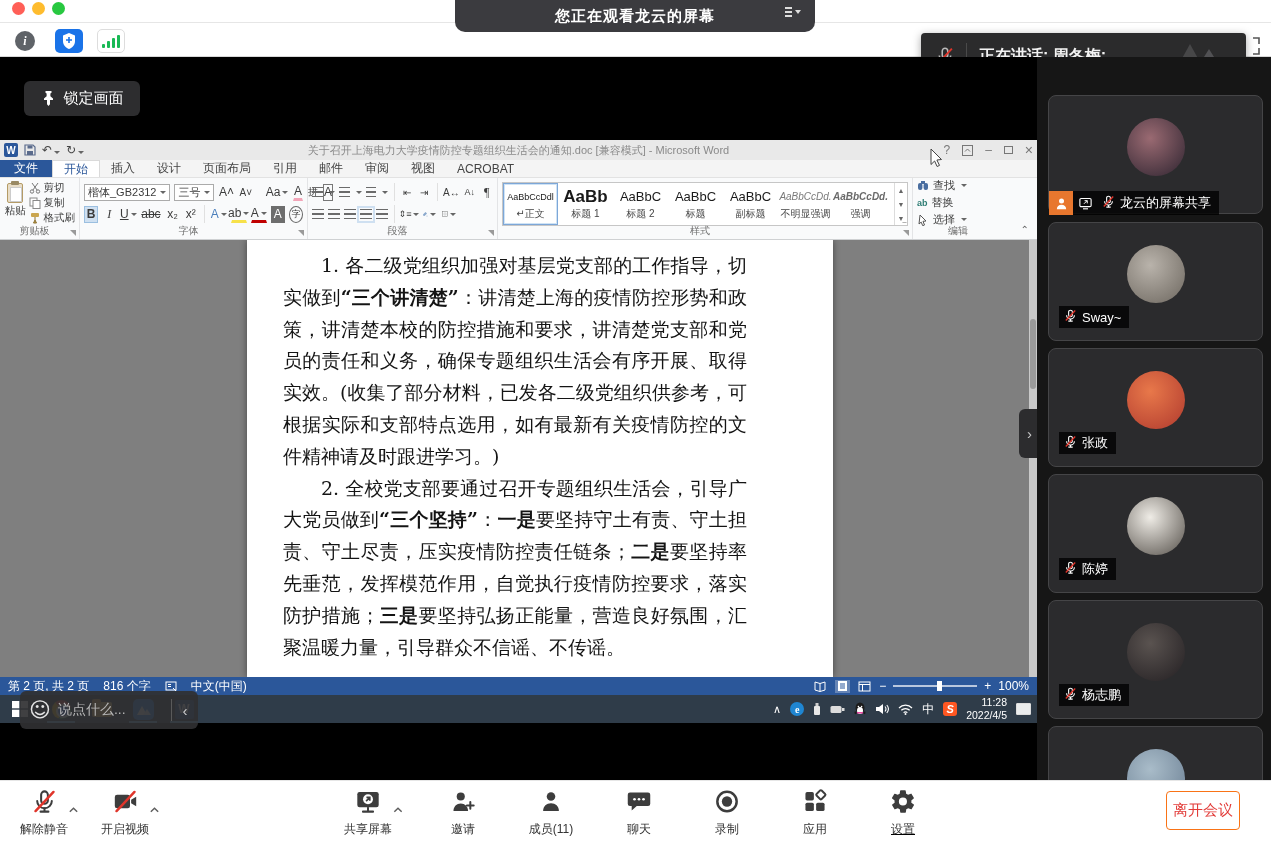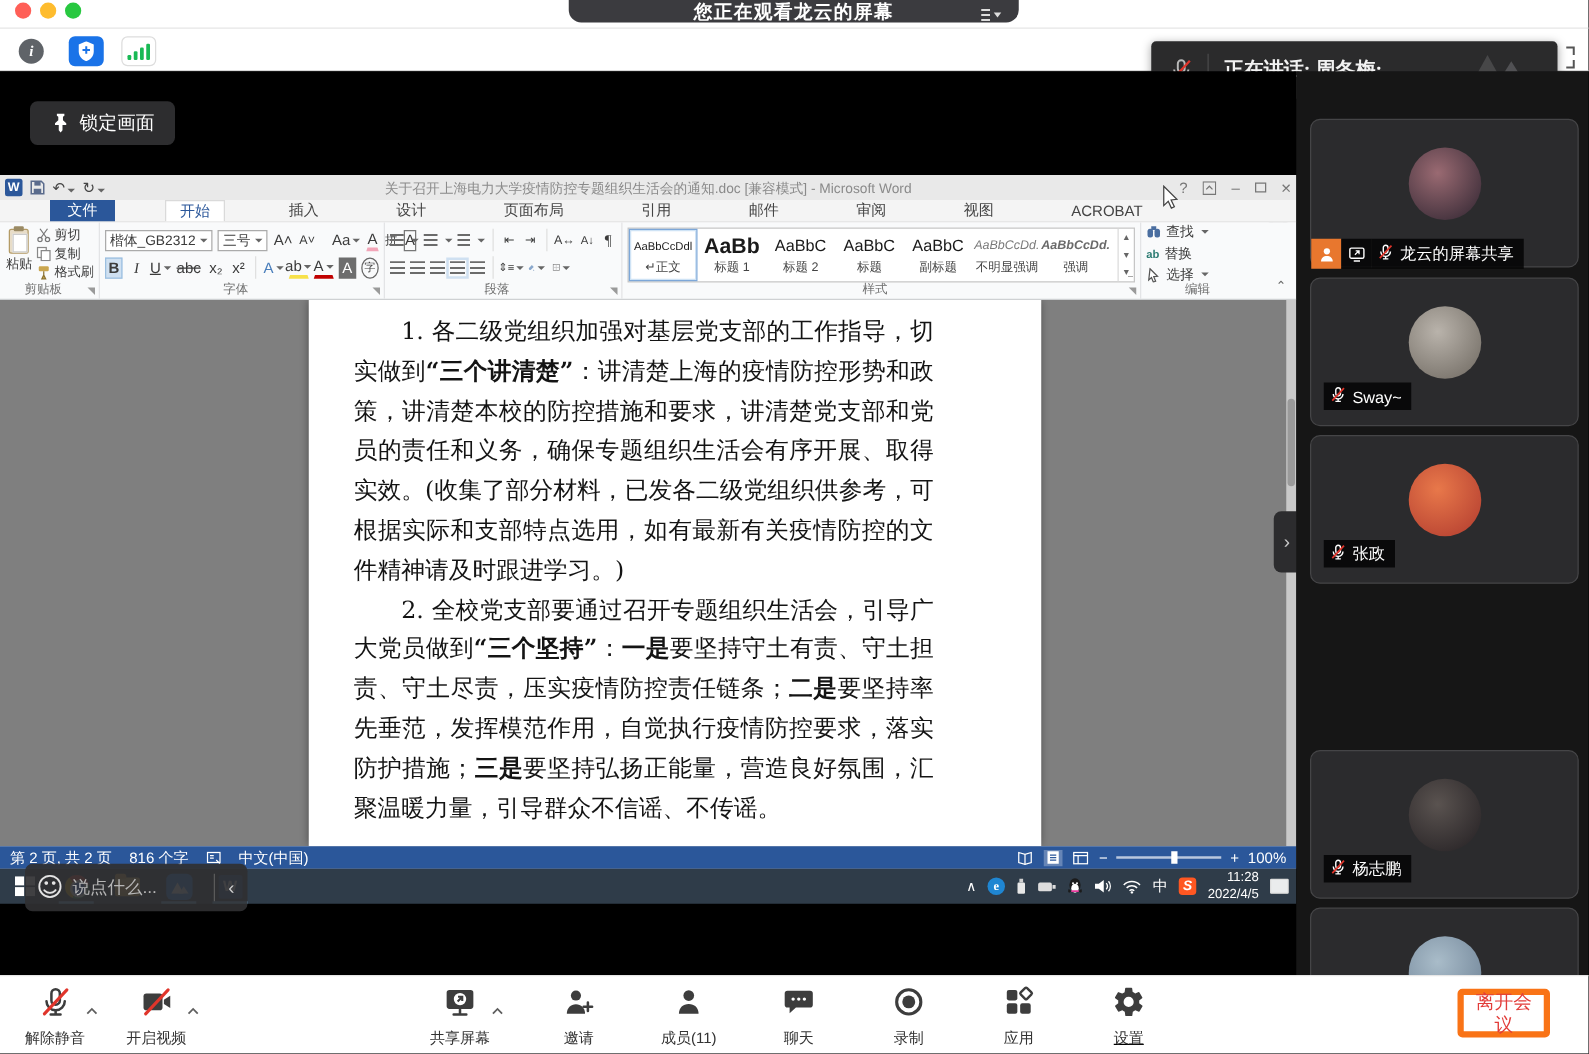--- a/index.html
+++ b/index.html
@@ -15,31 +15,31 @@
   .macbtn{position:absolute;top:29px;height:24px;display:flex;align-items:center;justify-content:center;border-radius:5px;}
   .b-info{left:12px;width:26px;background:#fff;}
   .b-info .dot{width:20px;height:20px;border-radius:50%;background:#5f6368;color:#fff;font-size:12px;font-weight:bold;
                display:flex;align-items:center;justify-content:center;font-family:"Liberation Serif",serif;font-style:italic;}
   .b-shield{left:55px;width:28px;background:#1a73e8;}
   .b-net{left:97px;width:28px;background:#fff;border:1px solid #ddd;}
   .nbars{display:flex;align-items:flex-end;gap:2px;}
   .nbars i{display:block;width:3px;background:#19b955;border-radius:1px;}
 
   
-  .banner{position:absolute;left:455px;top:0;width:360px;height:18px;background:#3b3b3f;border-radius:0 0 10px 10px;
+  .banner{position:absolute;left:455px;top:0;width:360px;height:32px;background:#3b3b3f;border-radius:0 0 10px 10px;
           display:flex;align-items:center;justify-content:center;color:#fff;font-size:15px;font-weight:bold;letter-spacing:1px;}
   .banner .menu{position:absolute;right:14px;top:6px;width:16px;height:11px;display:flex;align-items:center;gap:3px;}
   .menu .lines{width:12px;height:10px;background:repeating-linear-gradient(to bottom,#ddd 0 1.6px,transparent 1.6px 4.2px);}
   .menu .car{width:0;height:0;border-left:3.5px solid transparent;border-right:3.5px solid transparent;border-top:4px solid #ddd;}
 
   
   .toast{position:absolute;left:921px;top:33px;width:325px;height:46px;background:#2b2b2c;border-radius:4px;
          display:flex;align-items:center;box-shadow:0 2px 8px rgba(0,0,0,.35);}
   .toast .sep{width:1px;height:26px;background:#4a4a4a;margin:0 12px 0 10px;}
-  .toast .txt{color:#f2f2f2;font-size:16px;font-weight:bold;font-family:Liberation Serif, serif;}
+  .toast .txt{color:#f2f2f2;font-size:16px;font-weight:bold;}
   .toast .logo{position:absolute;right:14px;top:4px;opacity:.85;}
   .cornerexp{position:absolute;left:1245px;top:36px;}
 
   
   .lockbtn{position:absolute;left:24px;top:81px;width:116px;height:35px;background:#2d2d2f;border-radius:6px;
            display:flex;align-items:center;justify-content:center;gap:8px;color:#fff;font-size:15px;}
 
   
   .screen{position:absolute;left:0;top:57px;width:1037px;height:723px;background:#000;}
 
@@ -50,21 +50,21 @@
   .wicon{width:14px;height:14px;background:#2b579a;color:#fff;font-size:10px;font-weight:bold;display:flex;align-items:center;justify-content:center;border-radius:2px;}
   .qg{color:#444;font-size:12px;line-height:1;}
   .wtitletext{position:absolute;left:0;right:0;text-align:center;font-size:11px;color:#8a8a8a;pointer-events:none;}
   .wctrls{position:absolute;right:4px;top:2px;display:flex;align-items:center;gap:12px;color:#777;font-size:12px;}
   .restore{width:9px;height:8px;border:1px solid #777;position:relative;background:#e9e9e9;}
   .restore::before{content:"";position:absolute;left:2px;top:-3px;width:9px;height:8px;border:1px solid #777;z-index:-1;}
   .signin{position:absolute;right:6px;top:22px;display:flex;align-items:center;gap:5px;font-size:12px;color:#333;}
   .signin .pic{width:17px;height:15px;background:#8a8a8a;border-radius:2px;display:flex;align-items:flex-end;justify-content:center;}
   
   .wtabs{position:absolute;left:0;top:20px;width:100%;height:18px;background:#f4f4f4;display:flex;align-items:stretch;font-size:12px;border-bottom:1px solid #e2e2e2;}
-  .wtab{padding:0 11px;display:flex;align-items:center;color:#444;margin-left:40px;}
+  .wtab{padding:0 11px;display:flex;align-items:center;color:#444;}
   .wtab.file{background:#2b579a;color:#fff;padding:0 14px;}
   .wtab.active{background:#fff;color:#2b579a;border:1px solid #dadada;border-bottom:none;}
   
   .ribbon{position:absolute;left:0;top:38px;width:100%;height:62px;background:#f9fafb;border-bottom:1px solid #cfd1d3;display:flex;font-size:10.5px;color:#3b3b3b;}
   .rgroup{position:relative;border-right:1px solid #e3e4e6;padding:3px 4px 14px 4px;}
   .glabel{position:absolute;bottom:1px;left:0;right:10px;text-align:center;font-size:10px;color:#6e6e6e;}
   .launch{position:absolute;right:3px;bottom:3px;width:0;height:0;border-top:6px solid #9a9a9a;border-left:6px solid transparent;}
   .rrow{display:flex;align-items:center;gap:4px;height:22px;}
   .vr{width:1px;height:18px;background:#e0e0e0;margin:0 2px;}
   .car8{width:0;height:0;border-left:3px solid transparent;border-right:3px solid transparent;border-top:3.5px solid #666;display:inline-block;margin-left:2px;}
@@ -147,21 +147,21 @@
   .badge.share{background:rgba(0,0,0,.78);}
   .npill{background:rgba(0,0,0,.78);display:flex;align-items:center;gap:4px;padding:0 8px 0 4px;color:#fff;font-size:13px;white-space:nowrap;}
 
   
   .ctlbar{position:absolute;left:0;top:780px;width:1271px;height:63px;background:#fff;border-top:1px solid #e6e6e6;}
   .lgrp{position:absolute;left:14px;top:7px;display:flex;align-items:flex-start;}
   .cgrp{position:absolute;left:50%;top:7px;transform:translateX(-50%);display:flex;align-items:flex-start;gap:28px;}
   .ctl{display:flex;flex-direction:column;align-items:center;width:60px;cursor:default;}
   .ctl .lab{font-size:12px;color:#333;margin-top:2px;white-space:nowrap;}
   .caretbtn{margin-top:12px;margin-left:-6px;margin-right:2px;color:#555;}
-  .leave{position:absolute;right:31px;top:10px;width:74px;height:39px;border:5px solid #f97316;border-radius:4px;background:#fff;
+  .leave{position:absolute;right:31px;top:10px;width:74px;height:39px;border:1px solid #f97316;border-radius:4px;background:#fff;
          color:#e23c39;font-size:15px;display:flex;align-items:center;justify-content:center;}
   .cursor{position:absolute;left:930px;top:148px;}
 </style>
 </head>
 <body>
 
 <div class="stage">
 
   <div class="topbar">
     <span class="light l-red"></span>
@@ -630,20 +630,34 @@
             <span><svg width="15" height="15" viewBox="0 0 24 24">
                 <rect x="9" y="3.5" width="6" height="10.5" rx="3" fill="none" stroke="#fff" stroke-width="1.8"></rect>
                 <path d="M5.8 11.5a6.2 6.2 0 0 0 12.4 0" fill="none" stroke="#fff" stroke-width="1.8"></path>
                 <path d="M12 17.7V21M8.5 21h7" stroke="#fff" stroke-width="1.8"></path>
                 <path d="M4.5 20L19.5 4" stroke="#e0352b" stroke-width="2.2"></path>
               </svg></span>
             <span>张政</span>
           </span>
         </div>
       </div>
+      <div class="tile" style="top: 417px;">
+        <div class="avatar" style="background: radial-gradient(circle at 40% 35%, rgb(239, 236, 230), rgb(85, 80, 74));"></div>
+        <div class="namerow" style="left: 10px; bottom: 12px;">
+          <span class="npill">
+            <span><svg width="15" height="15" viewBox="0 0 24 24">
+                <rect x="9" y="3.5" width="6" height="10.5" rx="3" fill="none" stroke="#fff" stroke-width="1.8"></rect>
+                <path d="M5.8 11.5a6.2 6.2 0 0 0 12.4 0" fill="none" stroke="#fff" stroke-width="1.8"></path>
+                <path d="M12 17.7V21M8.5 21h7" stroke="#fff" stroke-width="1.8"></path>
+                <path d="M4.5 20L19.5 4" stroke="#e0352b" stroke-width="2.2"></path>
+              </svg></span>
+            <span>陈婷</span>
+          </span>
+        </div>
+      </div>
       <div class="tile" style="top: 543px;">
         <div class="avatar" style="background: radial-gradient(circle at 40% 35%, rgb(90, 83, 80), rgb(35, 31, 34));"></div>
         <div class="namerow" style="left: 10px; bottom: 12px;">
           <span class="npill">
             <span><svg width="15" height="15" viewBox="0 0 24 24">
                 <rect x="9" y="3.5" width="6" height="10.5" rx="3" fill="none" stroke="#fff" stroke-width="1.8"></rect>
                 <path d="M5.8 11.5a6.2 6.2 0 0 0 12.4 0" fill="none" stroke="#fff" stroke-width="1.8"></path>
                 <path d="M12 17.7V21M8.5 21h7" stroke="#fff" stroke-width="1.8"></path>
                 <path d="M4.5 20L19.5 4" stroke="#e0352b" stroke-width="2.2"></path>
               </svg></span>

